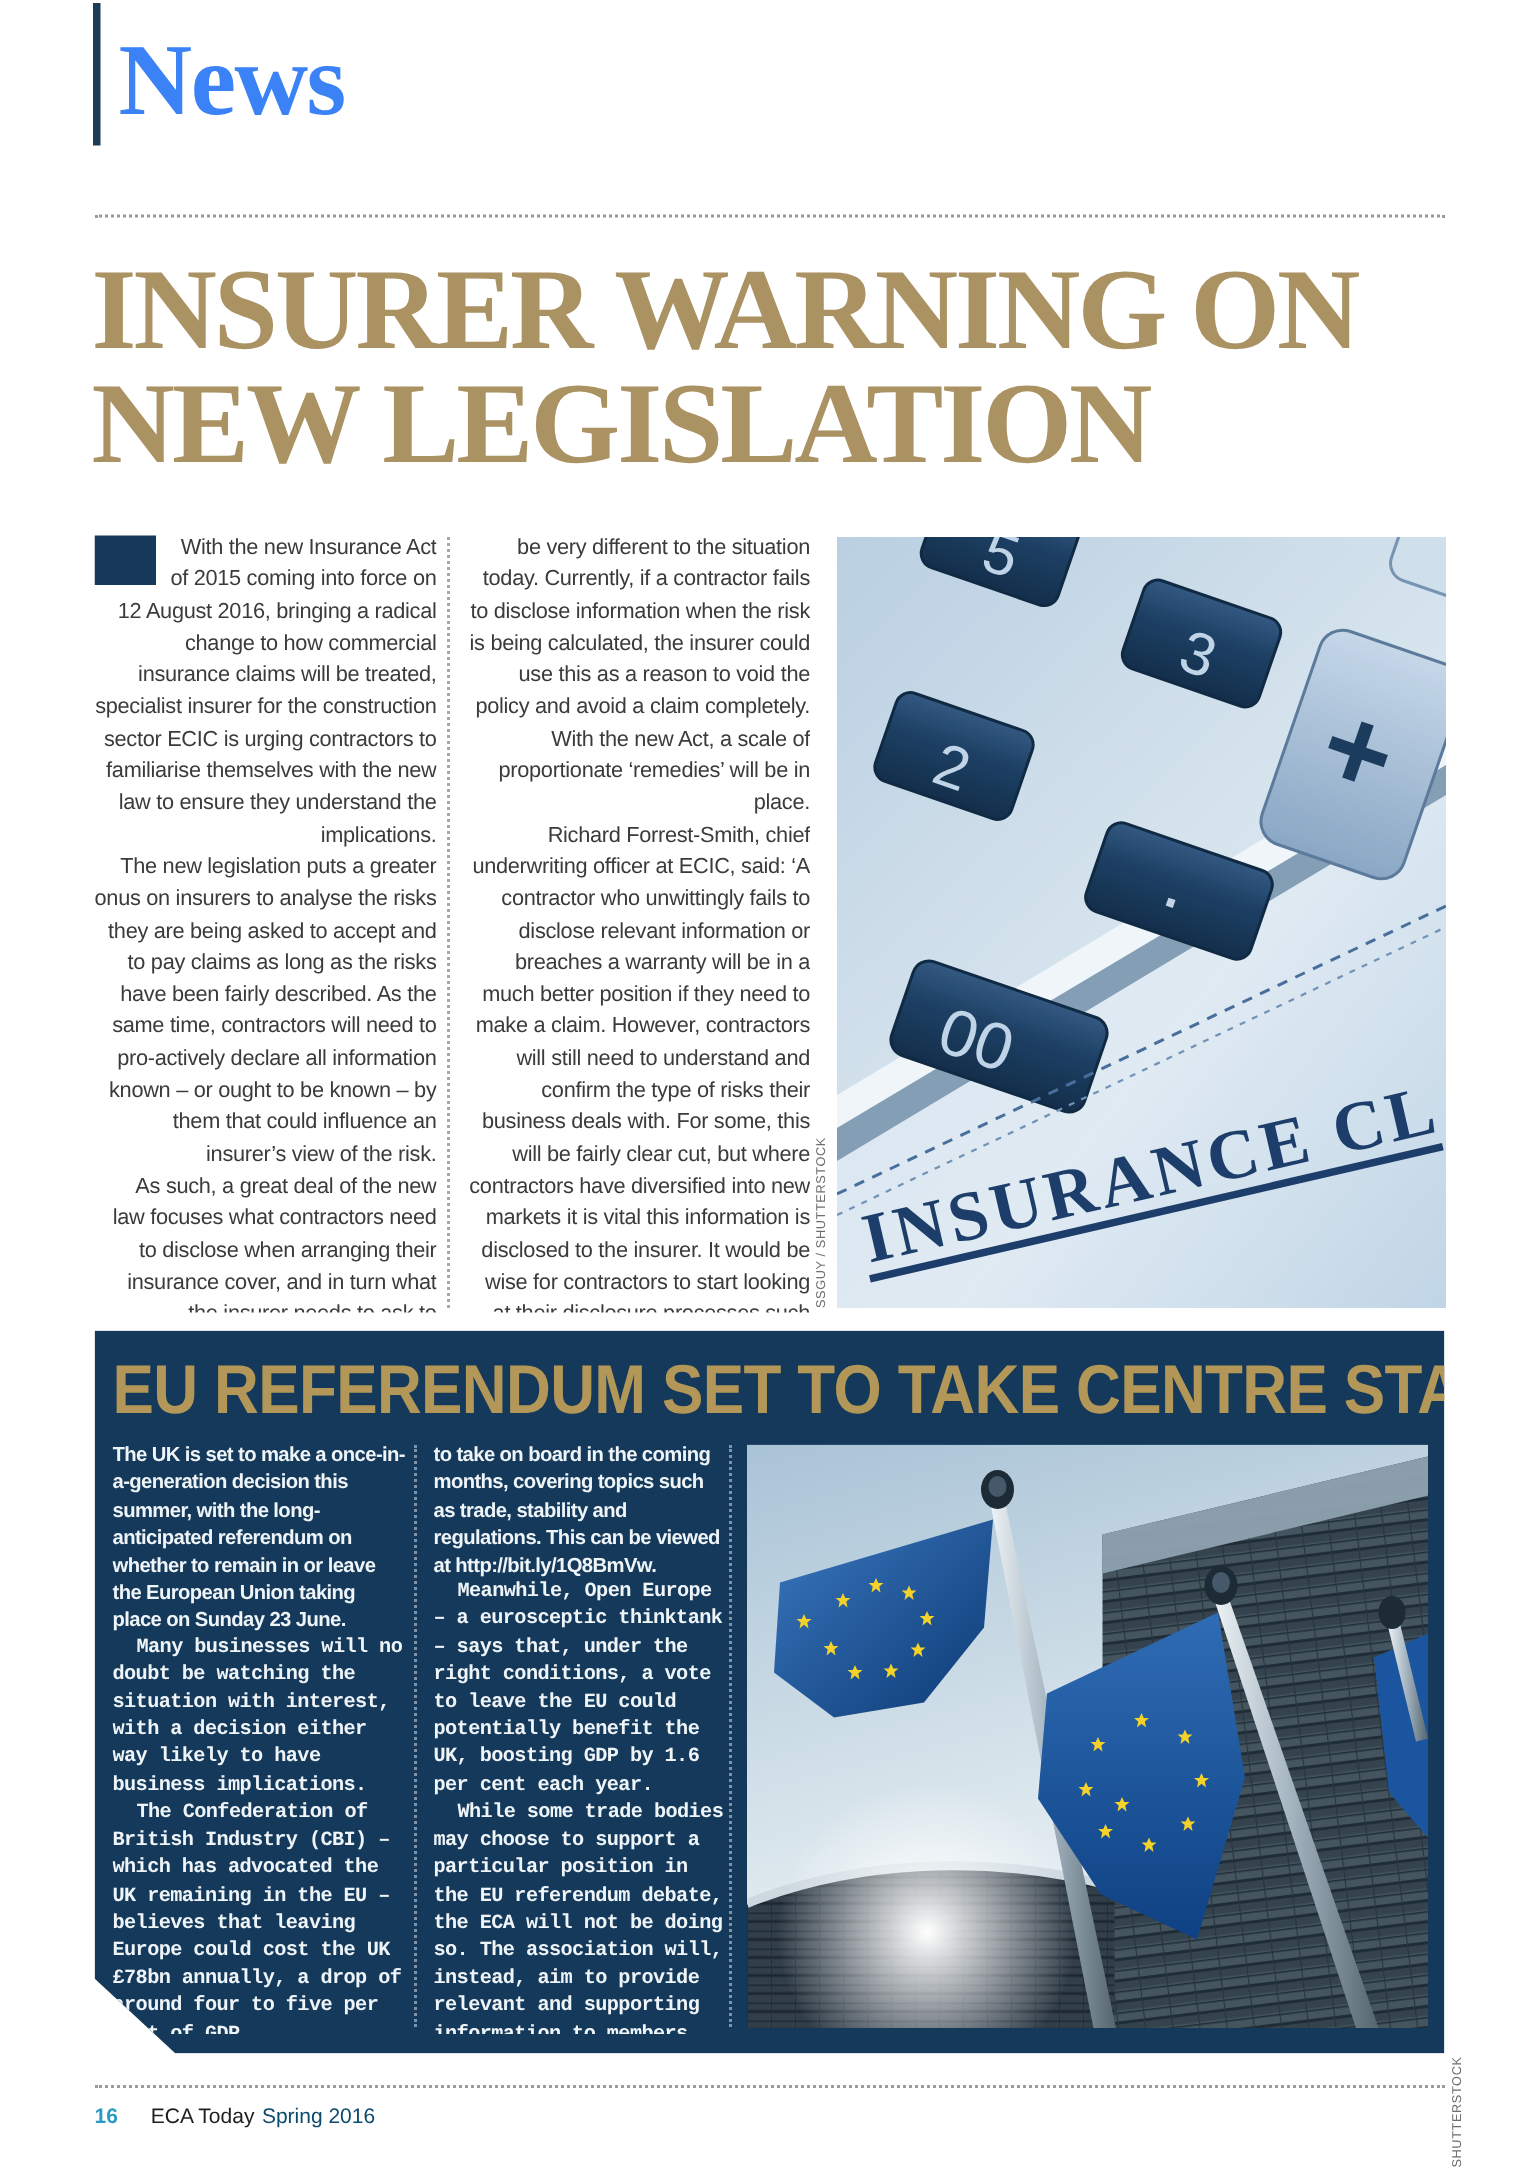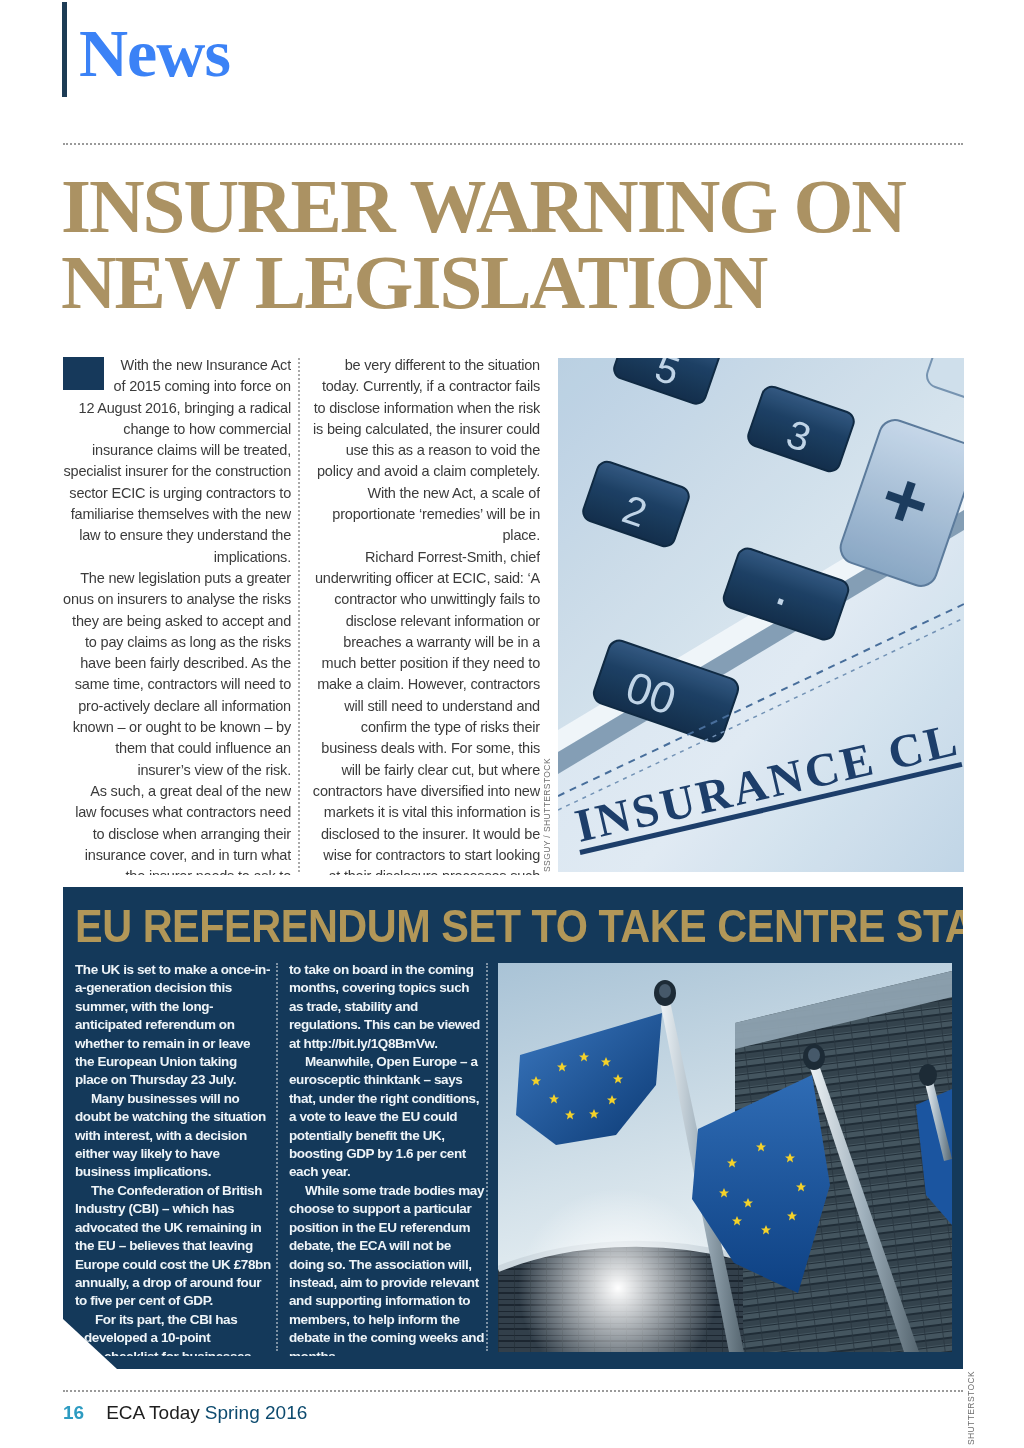--- a/index.html
+++ b/index.html
@@ -52,32 +52,32 @@
   .eu-title{
     position:absolute;left:12px;top:12px;white-space:nowrap;
     font-weight:700;font-size:46px;color:#b29758;letter-spacing:-0.5px;
     transform:scaleX(0.9);transform-origin:left center;
   }
   .eu-col{
     position:absolute;top:74px;width:197px;height:395px;overflow:hidden;
     font-weight:700;font-size:13.5px;line-height:18.4px;letter-spacing:-0.4px;color:#eef4f8;
   }
   .eu-col p{margin:0;}
-  .eu-col p.ind{text-indent:16px;}
+  .eu-col p.ind{text-indent:16px;font-family:Liberation Mono, monospace;}
   .eu-col1{left:12px;}
   .eu-col2{left:226px;}
   .eu-rule{position:absolute;top:76px;height:388px;border-left:2px dotted rgba(255,255,255,0.45);width:0;}
   .eu-rule1{left:213px;}
   .eu-rule2{left:423px;}
   .tail-line{white-space:nowrap;}
   .tail-0{padding-left:20px;}
   .tail-1{padding-left:9px;}
   .tail-2{padding-left:29px;}
   
-  .footer{position:absolute;left:63px;top:1402px;font-size:19px;display:flex;align-items:baseline;}
+  .footer{position:absolute;left:63px;top:1402px;font-size:14px;display:flex;align-items:baseline;}
   .footer .num{color:#2d9bc1;font-weight:700;margin-right:22px;}
   .footer .mag{color:#1e1e1e;font-weight:400;margin-right:5px;}
   .footer .issue{color:#0c4a6e;}
   svg text{user-select:none;}
 </style>
 </head>
 <body>
 
 <div class="page">
 
@@ -177,21 +177,21 @@
         <path d="M150,548 L406,548" stroke="#35567e" stroke-width="2"></path>
       </g>
       <rect x="0" y="0" width="406" height="514" fill="#2b5a8a" opacity="0.05"></rect>
     </svg>
   </div>
 
   <div class="eu-panel">
     <div class="eu-title">EU REFERENDUM SET TO TAKE CENTRE STAGE</div>
 
     <div class="eu-col eu-col1">
-      <p>The UK is set to make a once-in-a-generation decision this summer, with the long-anticipated referendum on whether to remain in or leave the European Union taking place on Thursday 23 July.</p>
+      <p>The UK is set to make a once-in-a-generation decision this summer, with the long-anticipated referendum on whether to remain in or leave the European Union taking place on Sunday 23 June.</p>
       <p class="ind">Many businesses will no doubt be watching the situation with interest, with a decision either way likely to have business implications.</p>
       <p class="ind">The Confederation of British Industry (CBI) – which has advocated the UK remaining in the EU – believes that leaving Europe could cost the UK £78bn annually, a drop of around four to five per cent of GDP.</p>
       <div class="tail-line tail-0">For its part, the CBI has</div>
       <div class="tail-line tail-1">developed a 10-point</div>
       <div class="tail-line tail-2">checklist for businesses</div>
     </div>
 
     <div class="eu-rule eu-rule1"></div>
 
     <div class="eu-col eu-col2">

